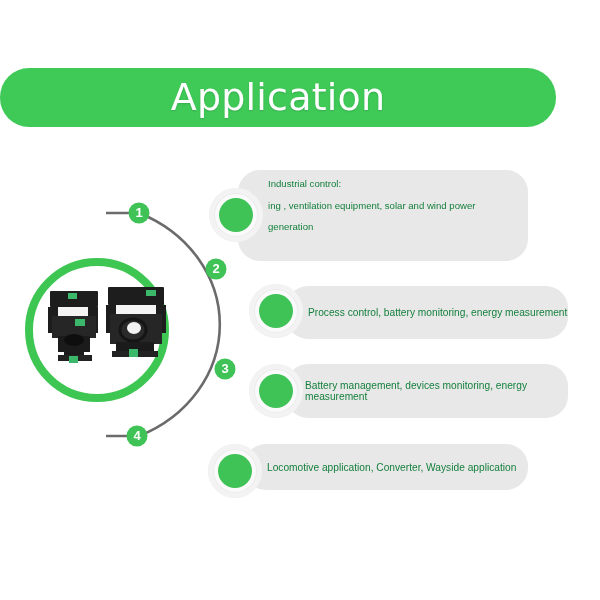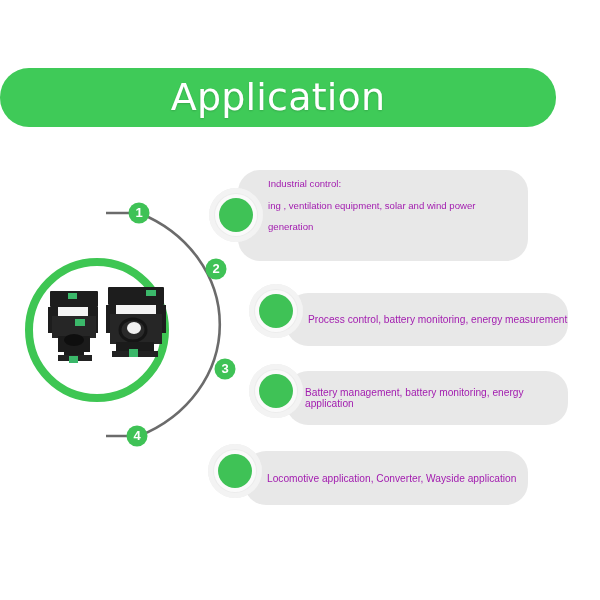--- a/index.html
+++ b/index.html
@@ -14,25 +14,25 @@
       display: flex; align-items: center; justify-content: center; border-radius: 29px;
     }
     .banner-title {
       color: #ffffff; font-size: 38px; font-family: "DejaVu Sans", sans-serif;
       letter-spacing: 0.2px; text-shadow: 0 1px 2px rgba(0,0,0,0.15);
       margin-top: -2px;
     }
     svg.diagram { position: absolute; left: 0; top: 0; }
     .card {
       position: absolute; background: #e8e8e8; border-radius: 22px;
-      box-sizing: border-box; color: #a21caf;
+      box-sizing: border-box; color: #15803d;
     }
     .card-text { font-size: 9.6px; line-height: 21.5px; }
     .card-single {
-      display: flex; align-items: center; font-size: 10.2px; margin-top: 7px;
+      display: flex; align-items: center; font-size: 10.2px;
     }
     .dot-halo {
       position: absolute; width: 54px; height: 54px; border-radius: 50%;
       background: #ececec; box-shadow: inset 0 0 0 5px #f3f3f3;
     }
     .dot {
       position: absolute; left: 10px; top: 10px; width: 34px; height: 34px;
       border-radius: 50%; background: #3fc256;
       box-shadow: 0 0 0 4px #fafafa;
     }
@@ -106,24 +106,24 @@
 </div>
 
 <div class="card card-single" style="left:286px;top:286px;width:282px;height:53px;padding-left:22px;">
   <span>Process control, battery monitoring, energy measurement</span>
 </div>
 <div class="dot-halo" style="left:249px;top:284px;">
   <div class="dot"></div>
 </div>
 
 <div class="card card-single" style="left:286px;top:364px;width:282px;height:54px;padding-left:19px;">
-  <span>Battery management, battery monitoring, energy application</span>
+  <span>Battery management, devices monitoring, energy measurement</span>
 </div>
 <div class="dot-halo" style="left:249px;top:364px;">
   <div class="dot"></div>
 </div>
 
-<div class="card card-single" style="left:244px;top:444px;width:284px;height:54px;padding-left:23px;">
+<div class="card card-single" style="left:244px;top:444px;width:284px;height:46px;padding-left:23px;">
   <span>Locomotive application, Converter, Wayside application</span>
 </div>
 <div class="dot-halo" style="left:208px;top:444px;">
   <div class="dot"></div>
 </div>
 
 </body></html>

